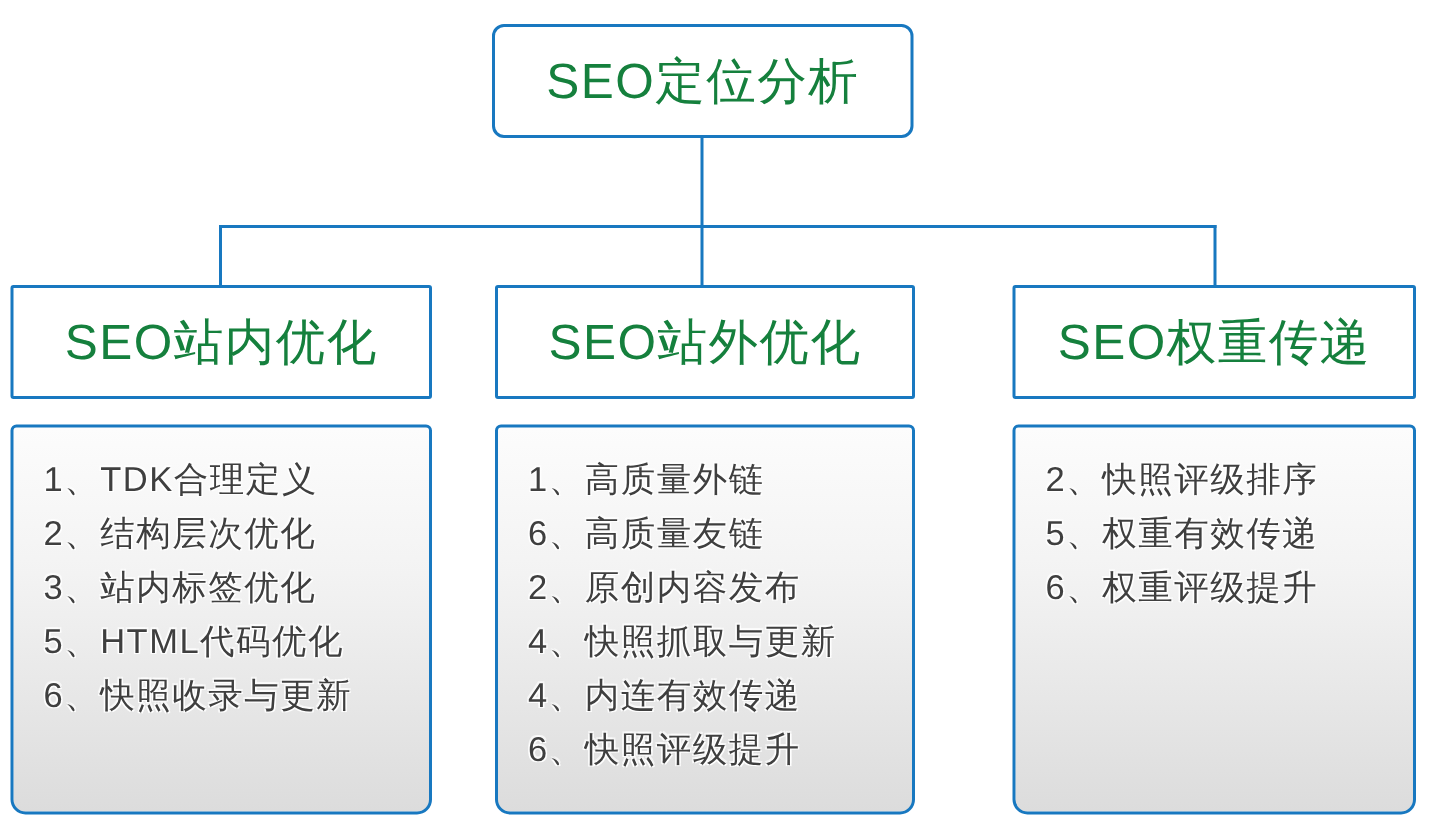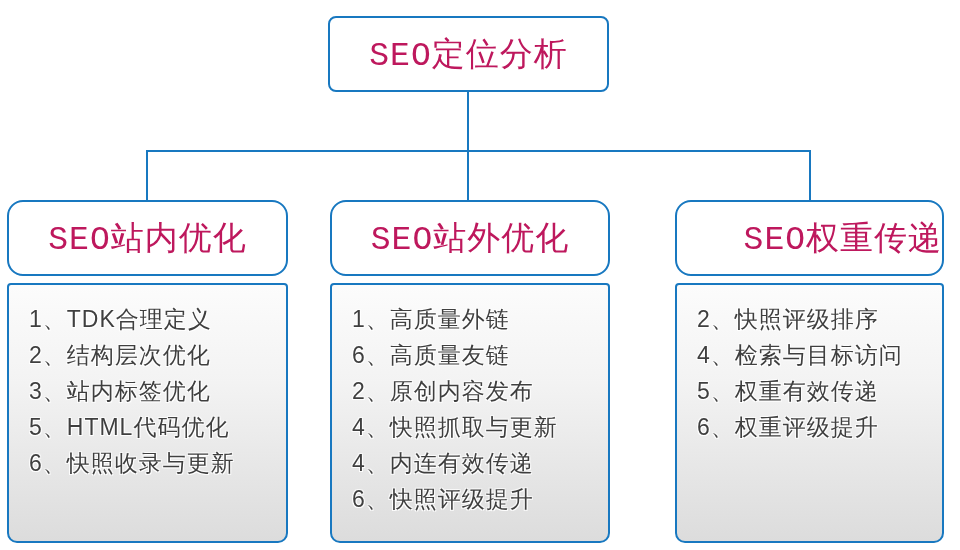--- a/index.html
+++ b/index.html
@@ -21,28 +21,27 @@
   
   .node {
     position: absolute;
     background: #ffffff;
     border: 2px solid #1878c0;
     border-radius: 8px;
     display: flex;
     align-items: center;
     justify-content: center;
     font-size: 33px;
-    color: #be185d;
+    color: #15803d;
     letter-spacing: 1px;
     white-space: nowrap;
-    font-family: Liberation Mono, monospace;
   }
   .root-node { left: 328px; top: 16px; width: 281px; height: 76px; }
 
-  .head-node { top: 200px; height: 76px; border-radius: 16px; }
+  .head-node { top: 190px; height: 76px; border-radius: 2px; }
 
   .card {
     position: absolute;
     top: 283px;
     height: 260px;
     border: 2px solid #1878c0;
     border-radius: 4px 4px 10px 10px;
     background: linear-gradient(180deg, #fcfcfc 0%, #f3f3f3 38%, #dcdcdc 100%);
     padding: 16px 8px 16px 20px;
   }
@@ -54,21 +53,21 @@
     letter-spacing: 1px;
     white-space: nowrap;
     text-shadow: 1px 1px 0 rgba(255,255,255,0.95),
                 -1px -1px 0 rgba(255,255,255,0.65),
                  1px -1px 0 rgba(255,255,255,0.65),
                 -1px  1px 0 rgba(255,255,255,0.95);
   }
 
   .c1 { left:   7px; width: 281px; }
   .c2 { left: 330px; width: 280px; }
-  .c3 { left: 675px; width: 269px; justify-content: flex-end; }
+  .c3 { left: 675px; width: 269px; }
 </style>
 </head>
 <body>
 
 <div class="stage">
 
   <div class="line v stem"></div>
   <div class="line h rail"></div>
   <div class="line v drop-left"></div>
   <div class="line v drop-mid"></div>
@@ -99,18 +98,17 @@
     <div class="card-item">4、快照抓取与更新</div>
     <div class="card-item">4、内连有效传递</div>
     <div class="card-item">6、快照评级提升</div>
   </div>
 
   <div class="node head-node c3">
     <span>SEO权重传递</span>
   </div>
   <div class="card c3">
     <div class="card-item">2、快照评级排序</div>
-    <div class="card-item">4、检索与目标访问</div>
     <div class="card-item">5、权重有效传递</div>
     <div class="card-item">6、权重评级提升</div>
   </div>
 
 </div>
 
 </body></html>

